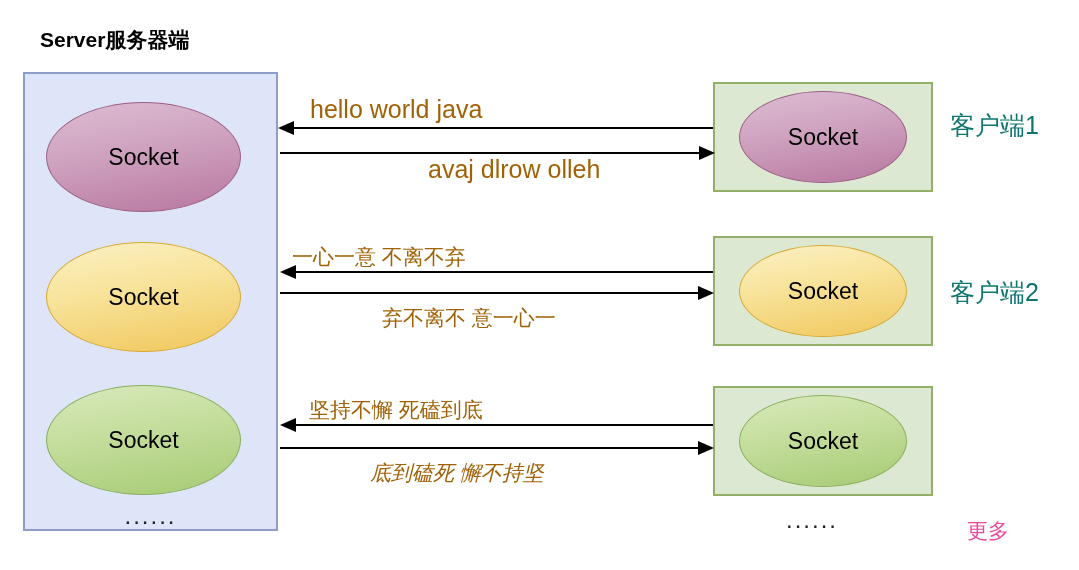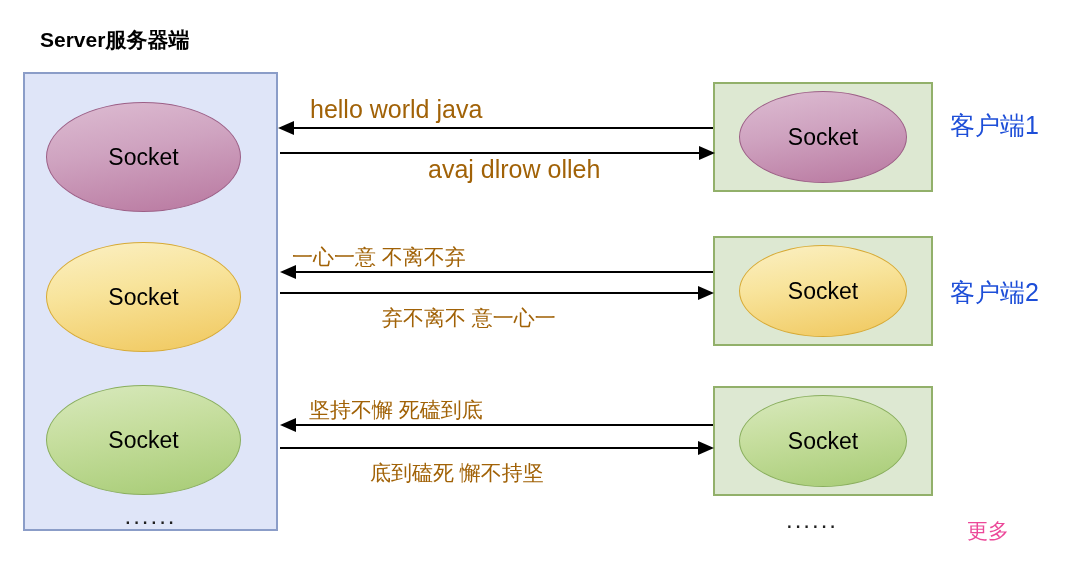--- a/index.html
+++ b/index.html
@@ -142,21 +142,21 @@
     white-space: nowrap;
     letter-spacing: 0px;
   }
   .msg-cn { font-size: 21px; margin-top: 9px; }
 
   
   .client-label {
     position: absolute;
     left: 950px;
     font-size: 25px;
-    color: #1d4ed8;
+    color: #0f766e;
     white-space: nowrap;
   }
   #client-label-1 { top: 109px; }
   #client-label-2 { top: 276px; }
   #client-label-3 { top: 424px; }
 
   #client-ellipsis {
     position: absolute;
     left: 786px;
     top: 506px;
@@ -217,21 +217,21 @@
     <div class="msg msg-cn" style="left:382px; top:295px;">弃不离不      意一心一</div>
   </div>
 
   <div class="arrow-group">
     <div class="msg msg-cn" style="left:309px; top:387px;">坚持不懈    死磕到底</div>
     <div class="arrow-line" style="left:294px; top:424px; width:419px;"></div>
     <div class="arrow-head arrow-head-left" style="left:280px; top:418px;"></div>
 
     <div class="arrow-line" style="left:280px; top:447px; width:420px;"></div>
     <div class="arrow-head arrow-head-right" style="left:698px; top:441px;"></div>
-    <div class="msg msg-cn" style="left:370px; top:450px;">底到磕死        懈不持坚</div>
+    <div class="msg msg-cn" style="left:370px; top:450px;font-style:italic;">底到磕死        懈不持坚</div>
   </div>
 
   <div class="client-label" id="client-label-1">客户端1</div>
   <div class="client-label" id="client-label-2">客户端2</div>
 
   <div id="client-ellipsis">......</div>
 
   <div id="more-label">更多</div>
 
 </div>

